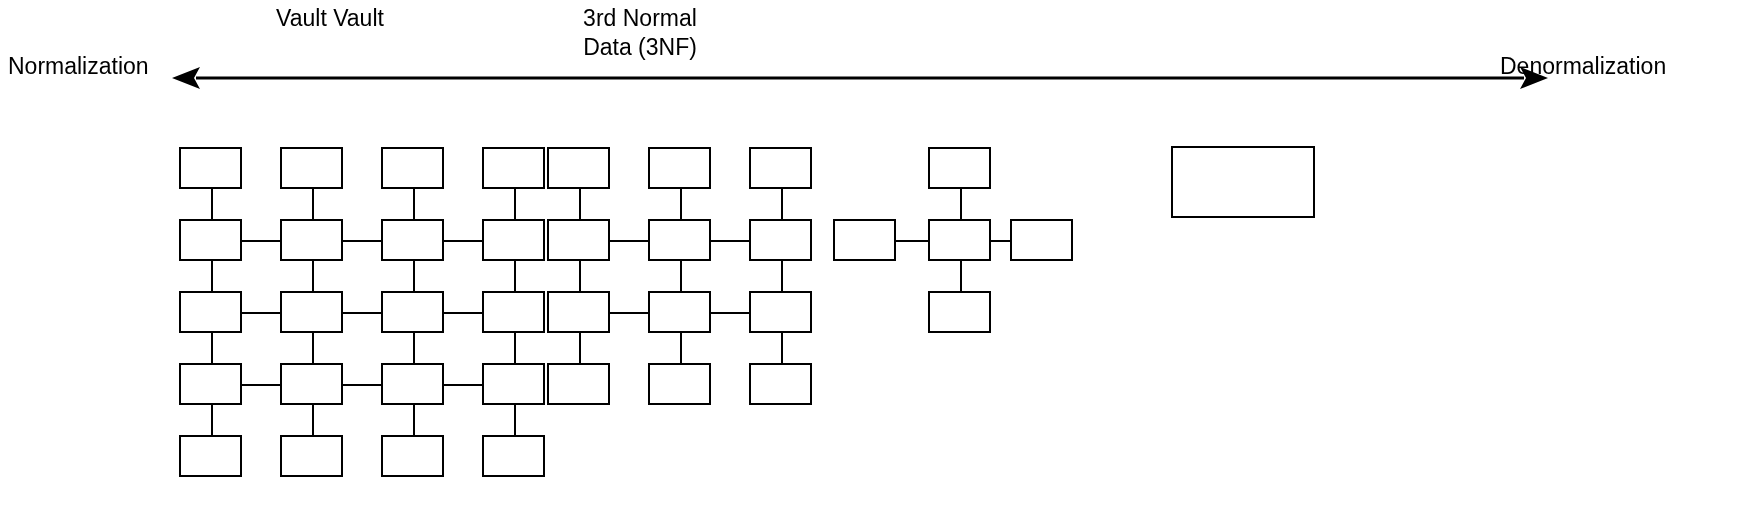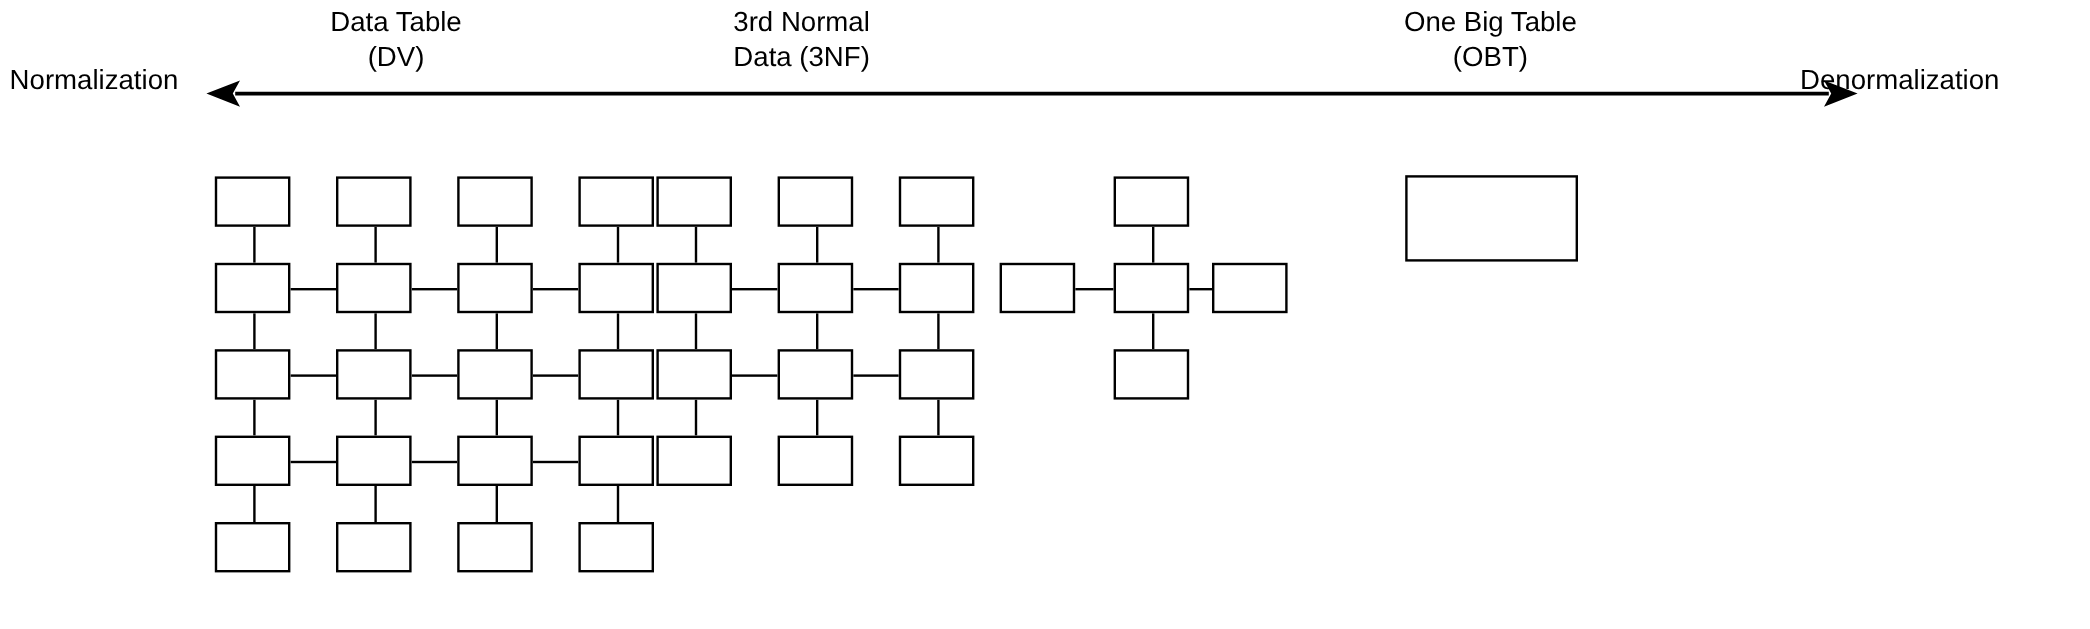--- a/index.html
+++ b/index.html
@@ -81,26 +81,25 @@
   <div class="axis-label" id="label-normalization">Normalization</div>
 
   <div class="axis-label" id="label-denormalization">Denormalization</div>
 
   <svg id="axis-arrow" viewBox="0 0 1380 40" preserveAspectRatio="none">
     <line x1="26" y1="20" x2="1354" y2="20" stroke="#000000" stroke-width="3.2"></line>
     <polygon points="2,20 30,9 24,20 30,31" fill="#000000"></polygon>
     <polygon points="1378,20 1350,9 1356,20 1350,31" fill="#000000"></polygon>
   </svg>
 
-  <div class="stage-label" id="stage-label-dv" style="left:180px; top:4px; width:300px;"><div>Data Table</div><div>(DV)</div></div>
+  <div class="stage-label" id="stage-label-dv" style="left:180px; top:4px; width:300px;"><div>Vault Vault</div></div>
 
-  <div class="stage-label" id="stage-label-3nf" style="left:518px; top:4px; width:300px;"><div>3rd Normal</div><div>Data (3NF)</div></div>
+  <div class="stage-label" id="stage-label-3nf" style="left:490px; top:4px; width:300px;"><div>3rd Normal</div><div>Data (3NF)</div></div>
 
 
-  <div class="stage-label" id="stage-label-obt" style="left:1092px; top:4px; width:300px;"><div>One Big Table</div><div>(OBT)</div></div>
 
   <div class="group" id="group-data-vault">
       <div class="connector-v" style="left: 210.5px; top: 189px; height: 30px;"></div>
       <div class="connector-v" style="left: 311.5px; top: 189px; height: 30px;"></div>
       <div class="connector-v" style="left: 412.5px; top: 189px; height: 30px;"></div>
       <div class="connector-v" style="left: 513.5px; top: 189px; height: 30px;"></div>
       <div class="connector-v" style="left: 210.5px; top: 261px; height: 30px;"></div>
       <div class="connector-v" style="left: 311.5px; top: 261px; height: 30px;"></div>
       <div class="connector-v" style="left: 412.5px; top: 261px; height: 30px;"></div>
       <div class="connector-v" style="left: 513.5px; top: 261px; height: 30px;"></div>

